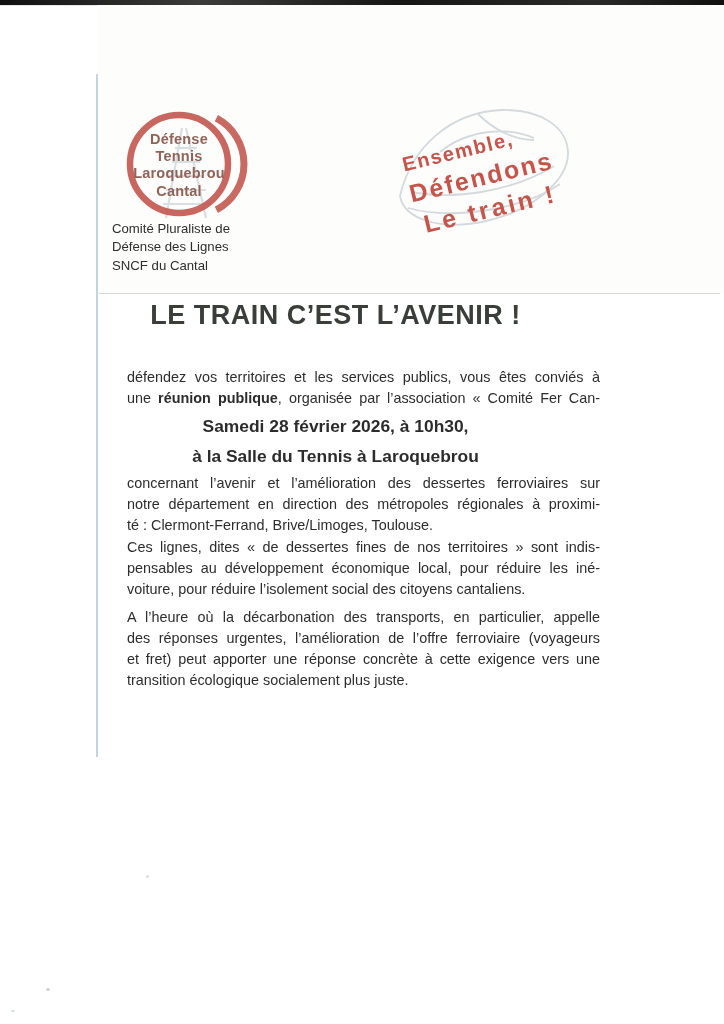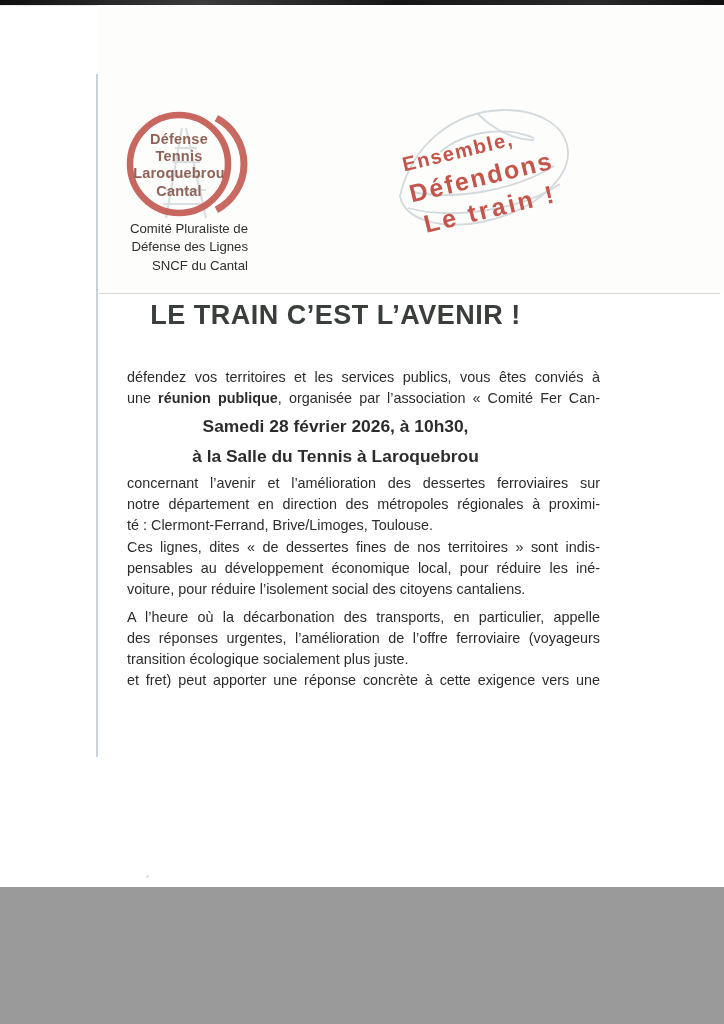--- a/index.html
+++ b/index.html
@@ -1,18 +1,18 @@
 <!DOCTYPE html>
 <html><head>
 <meta charset="utf-8">
 <style>
   html, body { margin: 0; padding: 0; background: #9a9a9a; }
   .page {
     position: relative;
-    width: 724px; height: 887px;
+    width: 724px; height: 1024px;
     background: #ffffff;
     overflow: hidden;
     font-family: "Liberation Sans", sans-serif;
     color: #2c2c2c;
   }
   
   .scan-top-edge {
     position: absolute; left: 0; top: 0; width: 724px; height: 5px;
     background: linear-gradient(90deg, #101010, #3c3c3c 28%, #161616 55%, #2a2a2a 82%, #101010);
     border-bottom: 1px solid #e7e7e4;
@@ -33,21 +33,21 @@
   }
   
   .logo-svg { position: absolute; left: 122px; top: 106px; width: 130px; height: 124px; }
   .logo-text {
     position: absolute; left: 122px; top: 131px; width: 114px;
     text-align: center; font-weight: bold; font-size: 14.5px; line-height: 17.2px;
     color: #8f6358; letter-spacing: .2px;
   }
   .logo-caption {
     position: absolute; left: 112px; top: 220px; width: 136px;
-    text-align: right; font-size: 13.2px; line-height: 18.4px; color: #2e2e2e;
+    text-align: left; font-size: 13.2px; line-height: 18.4px; color: #2e2e2e;
   }
   
   .train-sketch { position: absolute; left: 382px; top: 100px; width: 196px; height: 140px; }
   .stamp-text {
     position: absolute; left: 400px; top: 154px; width: 220px;
     transform: rotate(-13.5deg); transform-origin: 0 0;
     color: #c5544a; font-weight: bold;
   }
   .stamp-line-0 { font-size: 20px; letter-spacing: 1.5px; }
   .stamp-line-1 { font-size: 25px; letter-spacing: 2px; margin-top: 4px; }
@@ -147,21 +147,21 @@
         <div class="pline last"><span>té : Clermont-Ferrand, Brive/Limoges, Toulouse.</span></div>
       </div>
       <div class="para body" style="margin-top: 1px;">
         <div class="pline"><span>Ces lignes, dites « de dessertes fines de nos territoires » sont indis-</span></div>
         <div class="pline"><span>pensables au développement économique local, pour réduire les iné-</span></div>
         <div class="pline last"><span>voiture, pour réduire l’isolement social des citoyens cantaliens.</span></div>
       </div>
       <div class="para body" style="margin-top: 7px;">
         <div class="pline"><span>A l’heure où la décarbonation des transports, en particulier, appelle</span></div>
         <div class="pline"><span>des réponses urgentes, l’amélioration de l’offre ferroviaire (voyageurs</span></div>
+        <div class="pline"><span>et fret) peut apporter une réponse concrète à cette exigence vers une</span></div>
         <div class="pline last"><span>transition écologique socialement plus juste.</span></div>
-        <div class="pline"><span>et fret) peut apporter une réponse concrète à cette exigence vers une</span></div>
       </div>
     </div>
 
   <div class="speck speck1"></div>
   <div class="speck speck2"></div>
   <div class="speck speck3"></div>
 </div>
 
 </body></html>

